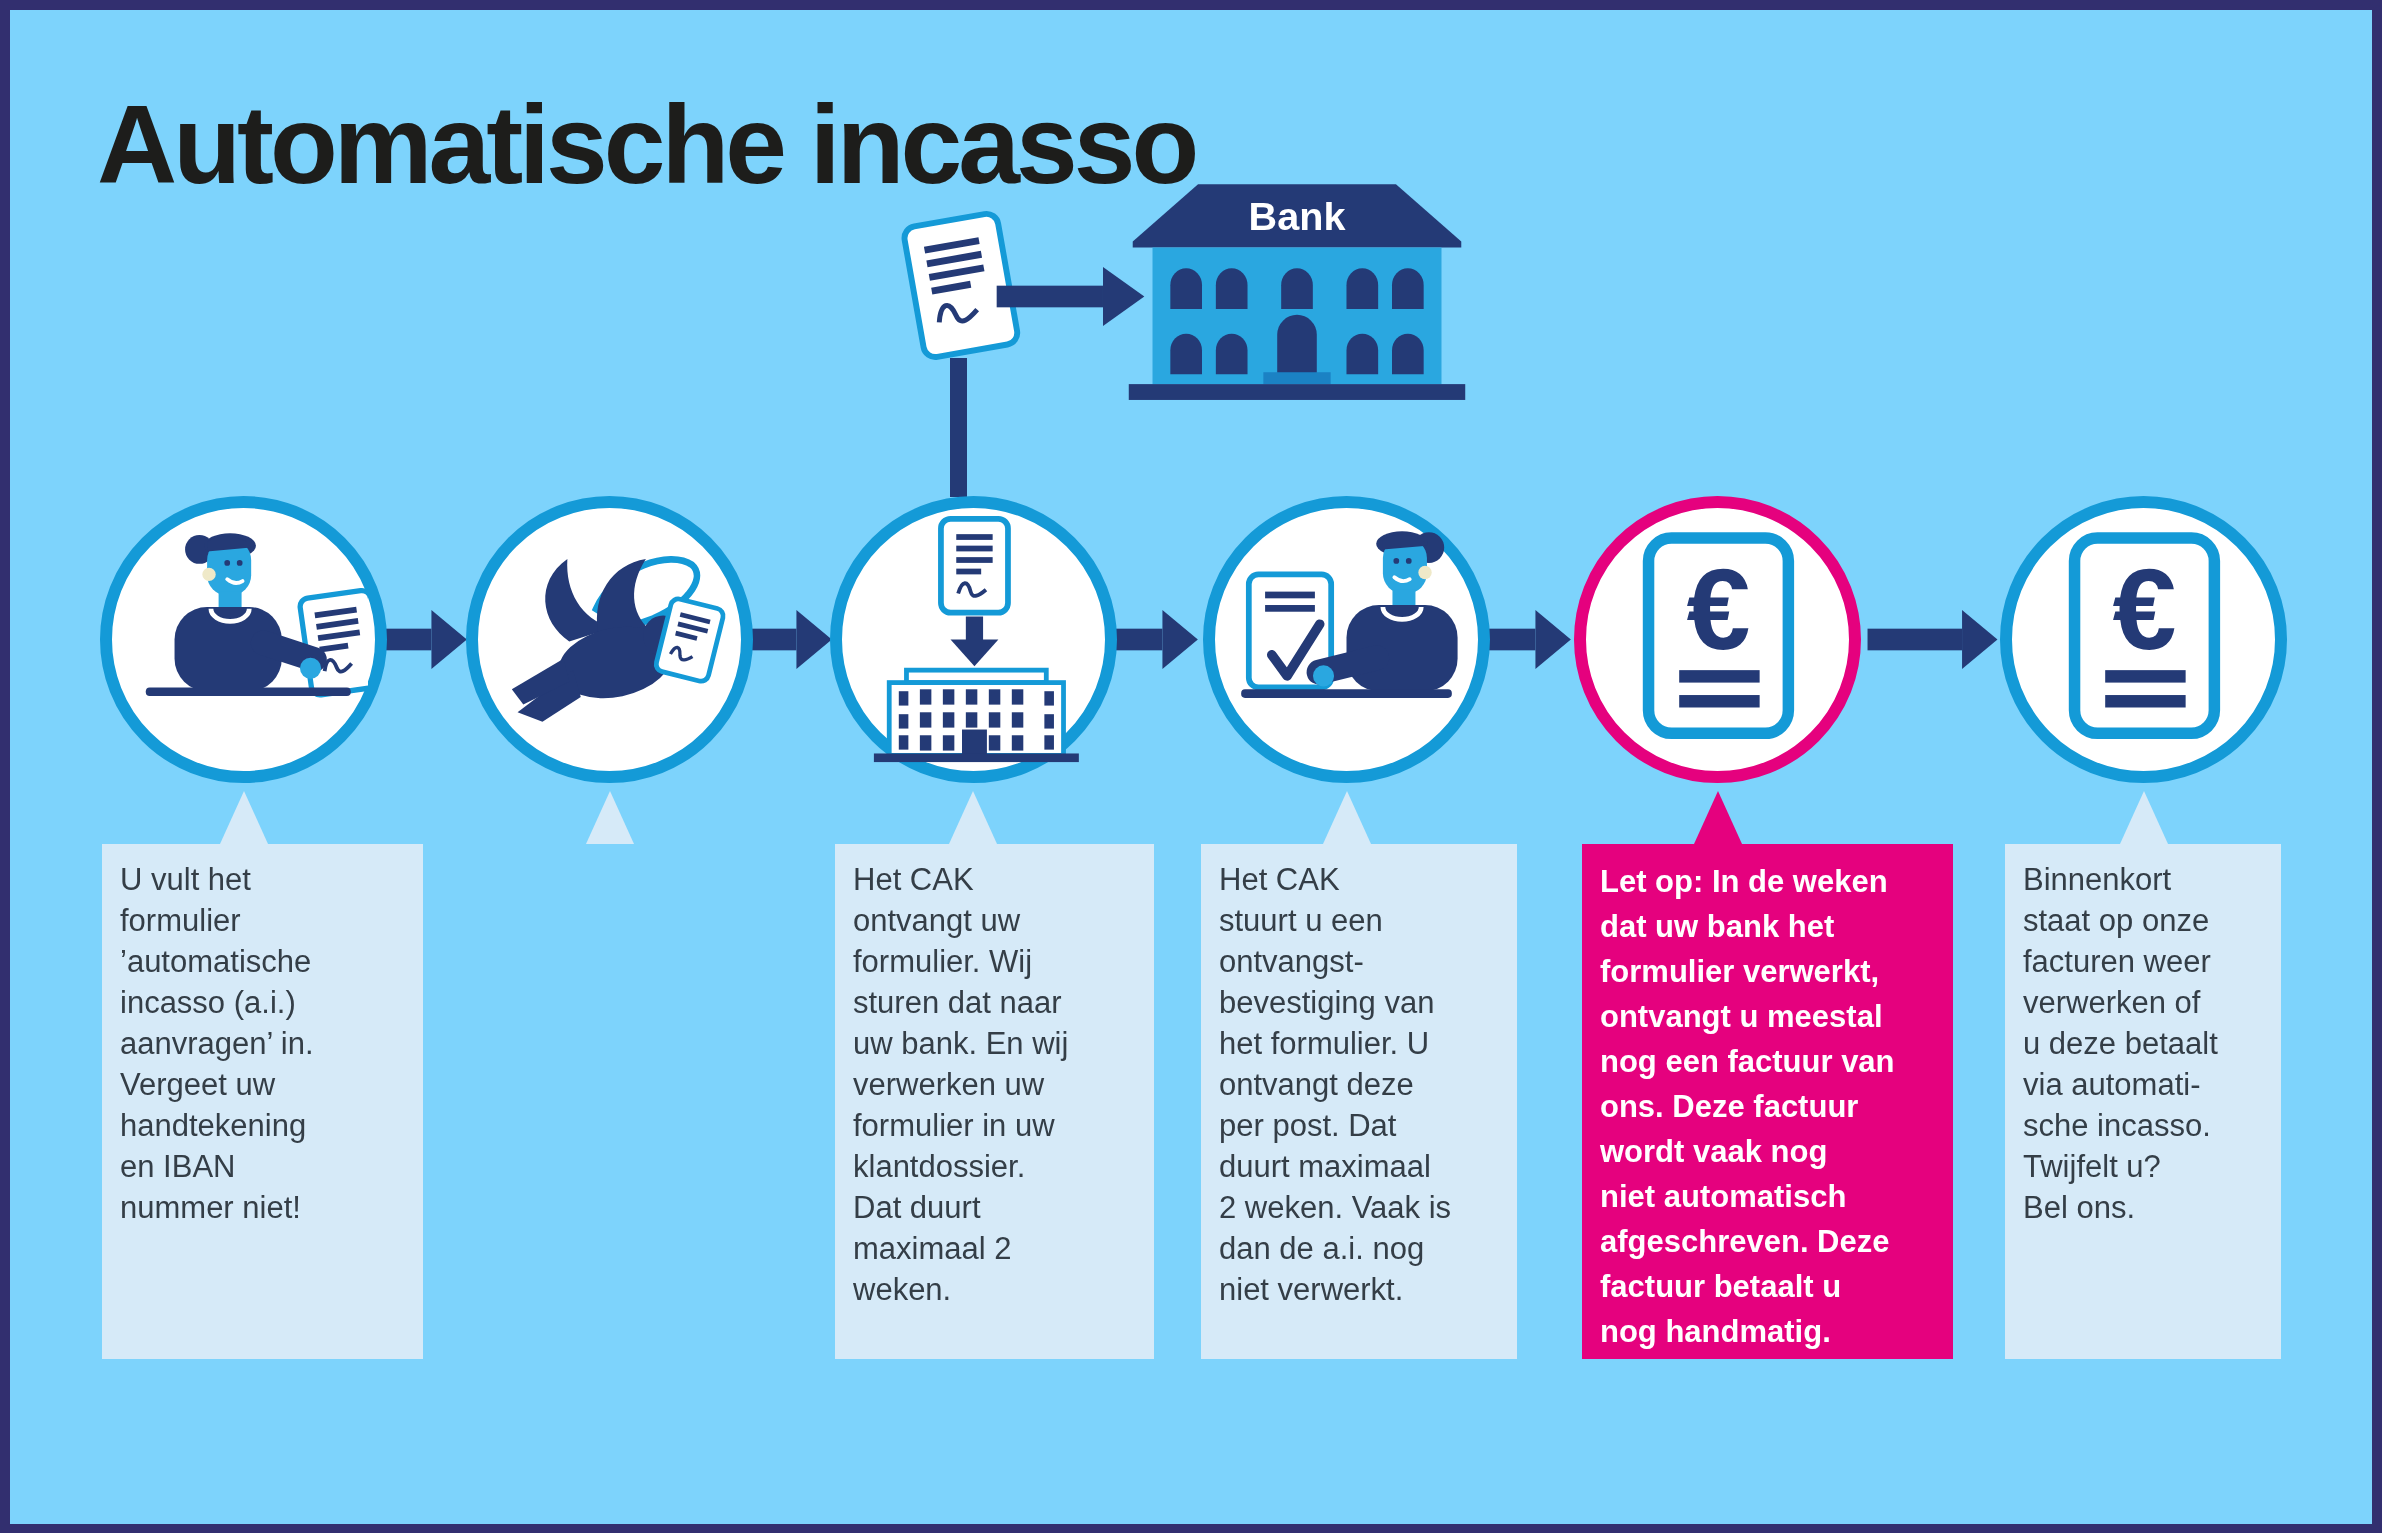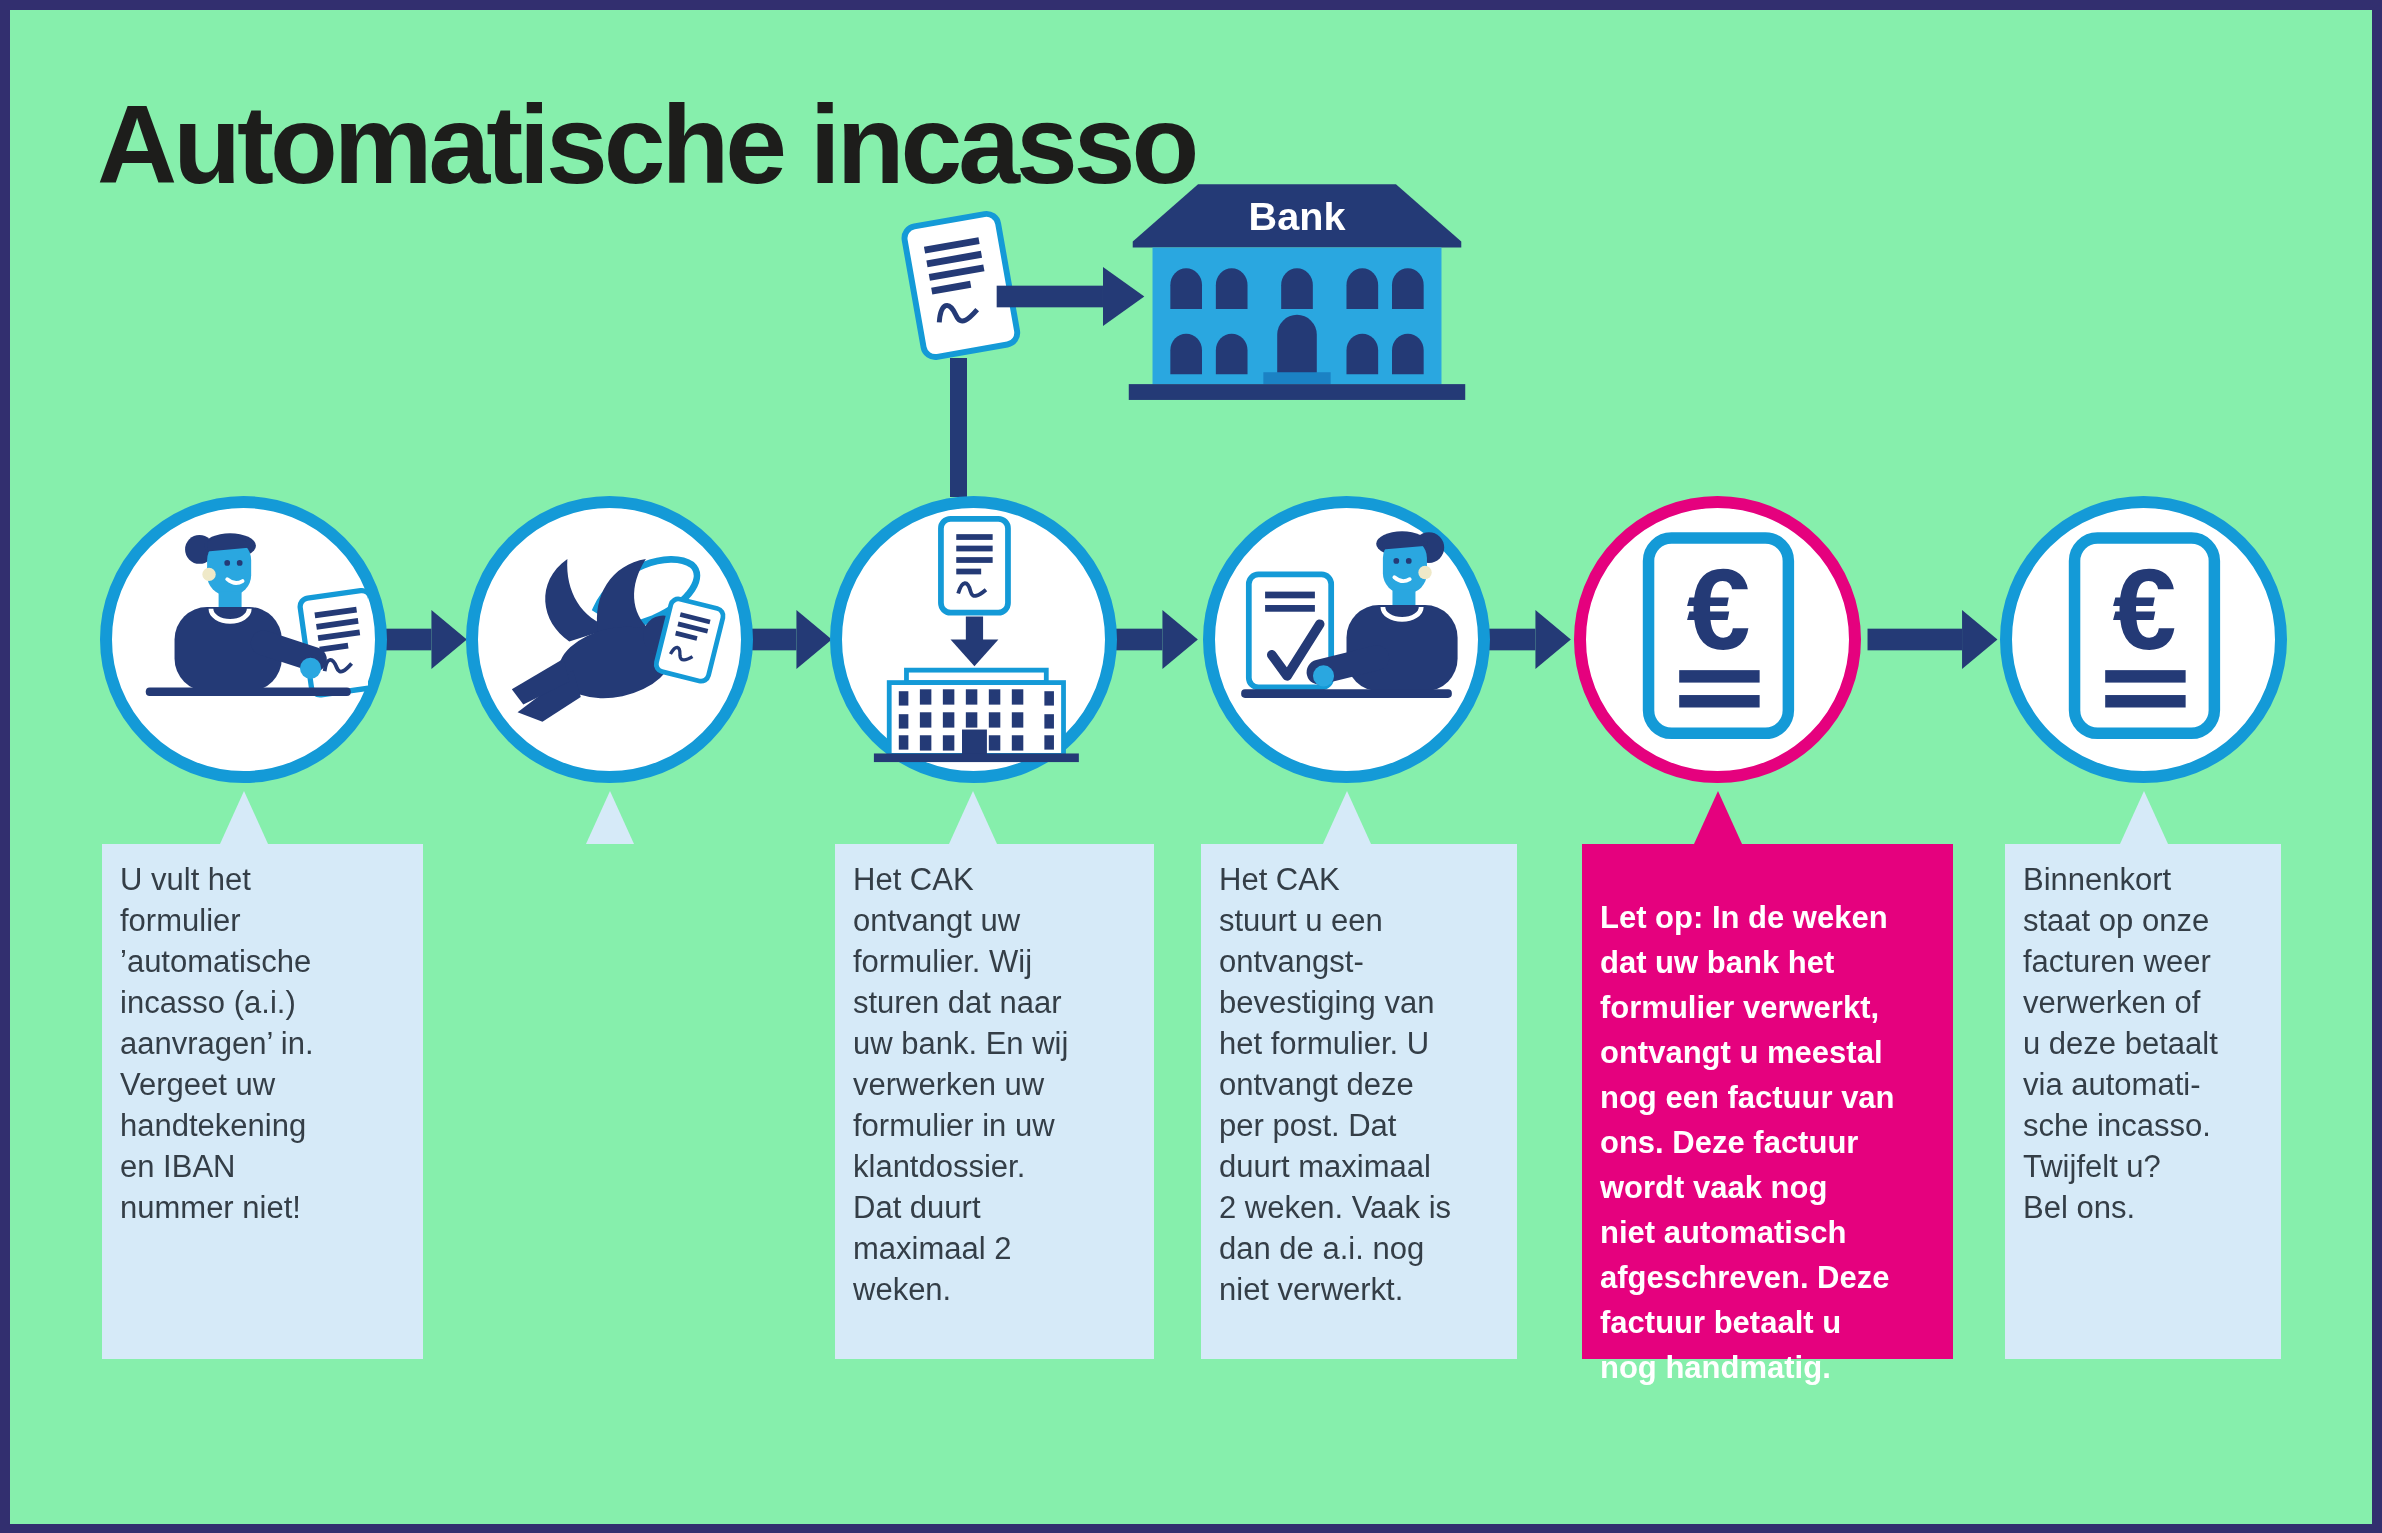--- a/index.html
+++ b/index.html
@@ -7,21 +7,21 @@
     --skin:#2aa7e0;          
     --navy:#243a76;          
     --magenta:#e5017e;       
     --boxbg:#d6eaf8;         
     --boxtext:#343e47;       
     --frame:#322f6f;         
     --title:#1d1d1b;
   }
   html,body{margin:0;padding:0;background:#ffffff;}
   .stage{
-    position:relative;width:2382px;height:1534px;background:#86efac;overflow:hidden;
+    position:relative;width:2382px;height:1534px;background:#7dd3fc;overflow:hidden;
     font-family:"Liberation Sans", sans-serif;
   }
   .frame{position:absolute;inset:0;border:10px solid var(--frame);pointer-events:none;z-index:50;}
   .title{
     position:absolute;left:97px;top:87px;font-size:111px;font-weight:bold;
     letter-spacing:-4px;color:var(--title);white-space:nowrap;line-height:1.05;
   }
   .subtitle{
     position:absolute;left:97px;top:226px;font-size:77px;font-weight:bold;
     letter-spacing:-1px;color:var(--title);white-space:nowrap;line-height:1.05;
@@ -40,21 +40,21 @@
   }
   .tail.pink{background:var(--magenta);}
   .box{
     position:absolute;top:844px;height:515px;background:var(--boxbg);box-sizing:border-box;
     padding:15px 14px 16px 18px;
   }
   .box .txt{
     font-size:31px;line-height:41px;color:var(--boxtext);white-space:pre-line;
   }
   .box.pink{background:var(--magenta);}
-  .box.pink .txt{color:#ffffff;font-weight:bold;line-height:45px;margin-top:36px;}
+  .box.pink .txt{color:#ffffff;font-weight:bold;line-height:45px;}
   .f-navy{fill:var(--navy);}
   .f-skin{fill:var(--skin);}
   .f-cream{fill:#efe9c8;}
   .s-blue{stroke:var(--blue);fill:#ffffff;}
   .s-navy{stroke:var(--navy);fill:none;}
   .s-white{stroke:#ffffff;fill:none;}
   svg text{font-family:"Liberation Sans", sans-serif;}
 </style>
 </head>
 <body>

